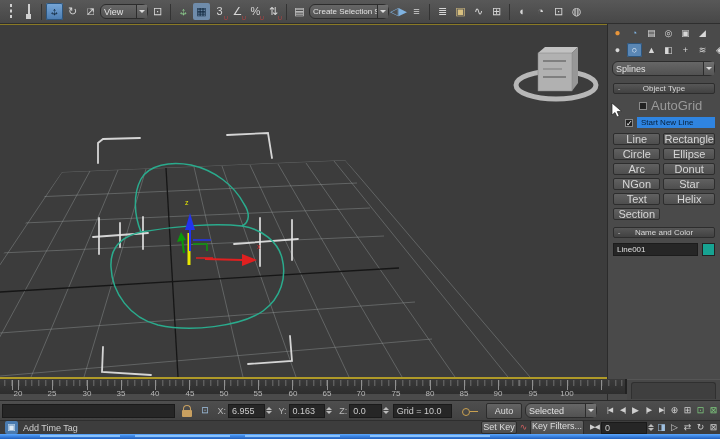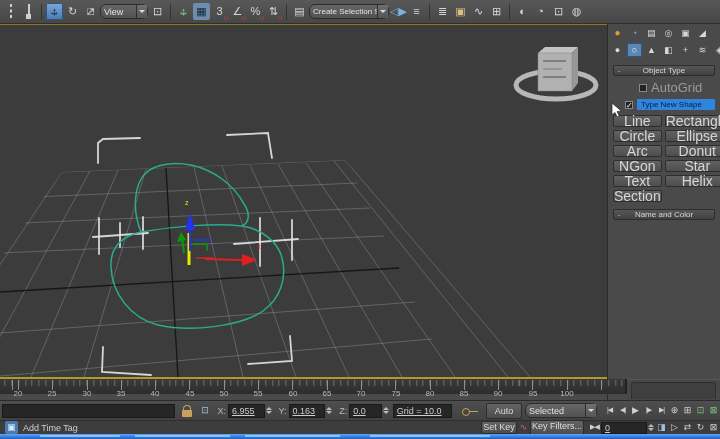--- a/index.html
+++ b/index.html
@@ -47,21 +47,21 @@
   .roll-h{height:11px;background:linear-gradient(#575757,#414141);border:1px solid #2d2d2d;border-radius:2px;
     display:flex;align-items:center;font-size:8px;color:#d8d8d8;}
   .roll-min{width:10px;text-align:center;color:#bbb;}
   .roll-title{flex:1;text-align:center;padding-right:10px;}
   .cbrow{display:flex;align-items:center;margin-top:4px;gap:4px;}
   .cb{width:8px;height:8px;background:#222;border:1px solid #8a8a8a;flex:none;
     font-size:8px;line-height:7px;text-align:center;color:#fff;}
   .dimlbl{color:#9a9a9a;font-size:13px;}
   .hl-blue{background:#2f84e0;color:#06213d;font-size:8px;padding:1px 6px 1px 4px;flex:1;}
   .otgrid{display:grid;grid-template-columns:1fr 1fr;gap:3px 3px;margin-top:5px;}
-  .otb{height:12px;line-height:11px;text-align:center;font-size:14px;color:#d6d6d6;
+  .otb{height:12px;line-height:11px;text-align:center;font-size:11px;color:#d6d6d6;
     background:linear-gradient(#616161,#4e4e4e);border:1px solid #2d2d2d;border-radius:2px;}
   .namerow{display:flex;gap:4px;margin-top:5px;align-items:center;}
   .namefield{flex:1;height:13px;background:#262626;border:1px solid #1c1c1c;color:#e0e0e0;
     font-size:8px;line-height:12px;padding-left:3px;}
   .swatch{width:13px;height:13px;border:1px solid #222;flex:none;}
   #cursor{position:absolute;left:3px;top:78px;}
 
   
   #timelinerow{position:absolute;left:0;top:379px;width:720px;height:21px;display:flex;}
   #ruler{position:relative;width:627px;height:15px;background:linear-gradient(#3a3a3a,#2d2d2d);
@@ -70,21 +70,21 @@
     background:repeating-linear-gradient(90deg,#6e6e6e 0 1px,transparent 1px 6.86px);background-position:4.3px 0;}
   #ruler .ticksM{position:absolute;left:0;right:2px;top:1px;height:10px;
     background:repeating-linear-gradient(90deg,#909090 0 1px,transparent 1px 34.3px);background-position:18px 0;}
   .tlab{position:absolute;top:10px;transform:translateX(-50%);font-size:8px;color:#b8b8b8;}
   #tl-rest{flex:1;background:#474747;border-top:1px solid #555;}
   #tl-rest .inset{margin:2px 4px 0 4px;height:17px;background:#3f3f3f;border:1px solid #303030;border-bottom:none;border-radius:3px 3px 0 0;}
 
   
   #status1{position:absolute;left:0;top:400px;width:720px;height:20px;background:linear-gradient(#4e4e4e,#424242);
     display:flex;align-items:center;padding-left:2px;border-top:1px solid #2a2a2a;}
-  .inf{background:#262626;border:1px solid #1a1a1a;height:14px;color:#ccc;font-size:9px;line-height:12px;padding:0 3px;text-decoration:underline;}
+  .inf{background:#262626;border:1px solid #1a1a1a;height:14px;color:#ccc;font-size:9px;line-height:12px;padding:0 3px;}
   .coordlbl{color:#b8b8b8;font-size:9px;margin:0 2px 0 6px;}
   .spin{width:7px;height:14px;margin-left:1px;display:flex;flex-direction:column;justify-content:center;gap:1px;flex:none;}
   .spin i{display:block;border:3px solid transparent;width:0;height:0;}
   .spin .up{border-bottom-color:#bbb;border-top-width:0;}
   .spin .dn{border-top-color:#bbb;border-bottom-width:0;}
   .sbtn{height:16px;background:linear-gradient(#636363,#4d4d4d);border:1px solid #2c2c2c;border-radius:2px;
     color:#ddd;font-size:9px;line-height:14px;text-align:center;flex:none;}
   .mini{width:13px;height:13px;line-height:12px;text-align:center;font-size:9px;color:#cfcfcf;flex:none;}
   .mini.green{color:#7ec97e;}
   .mini.sm{font-size:7px;letter-spacing:-1px;}
@@ -237,53 +237,61 @@
     </div>
     <div class="tabrow">
       <span class="ptab">●</span>
       <span class="ptab active">○</span>
       <span class="ptab">▲</span>
       <span class="ptab">◧</span>
       <span class="ptab">+</span>
       <span class="ptab">≋</span>
       <span class="ptab">◈</span>
     </div>
+    <div class="dd" id="cat-dd">
+      <span class="lbl">Splines</span>
+        <span class="dda"></span>
+    </div>
 
     <div class="rollout">
       <div class="roll-h">
         <span class="roll-min">-</span>
         <span class="roll-title">Object Type</span>
       </div>
       <div class="cbrow" style="margin-left:26px">
         <span class="cb"></span>
         <span class="dimlbl">AutoGrid</span>
       </div>
       <div class="cbrow" style="margin-left:12px">
         <span class="cb">✓</span>
-        <span class="hl-blue">Type New Shape</span>
+        <span class="hl-blue">Start New Line</span>
       </div>
       <div class="otgrid">
         <span class="otb">Line</span>
         <span class="otb">Rectangle</span>
         <span class="otb">Circle</span>
         <span class="otb">Ellipse</span>
         <span class="otb">Arc</span>
         <span class="otb">Donut</span>
         <span class="otb">NGon</span>
         <span class="otb">Star</span>
         <span class="otb">Text</span>
         <span class="otb">Helix</span>
         <span class="otb">Section</span>
       </div>
     </div>
 
     <div class="rollout">
       <div class="roll-h">
         <span class="roll-min">-</span>
         <span class="roll-title">Name and Color</span>
+      </div>
+      <div class="namerow">
+        <span class="namefield">Line001</span>
+        <span class="swatch" style="background:#17a392"></span>
       </div>
     </div>
 
     <svg id="cursor" width="12" height="16">
       <path d="M1,1 L1,13 L4,10.5 L6,15 L8.2,14 L6.2,9.6 L10.5,9.2 Z" fill="#fff" stroke="#222" stroke-width="0.7"></path>
     </svg>
   </div>
 
   <div id="timelinerow">
     <div id="ruler">

